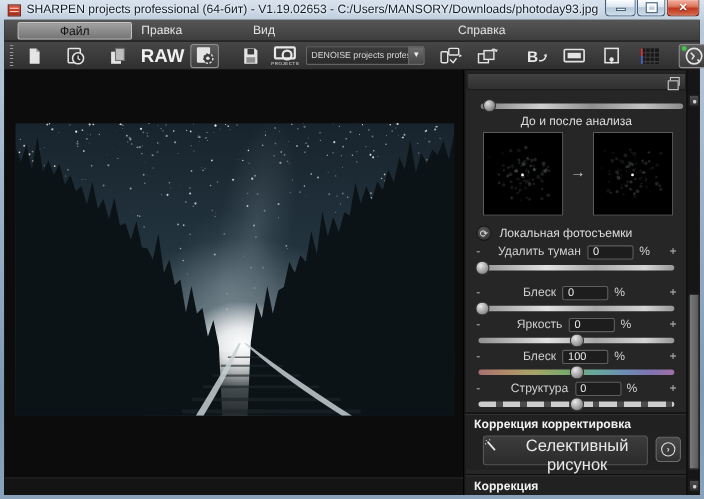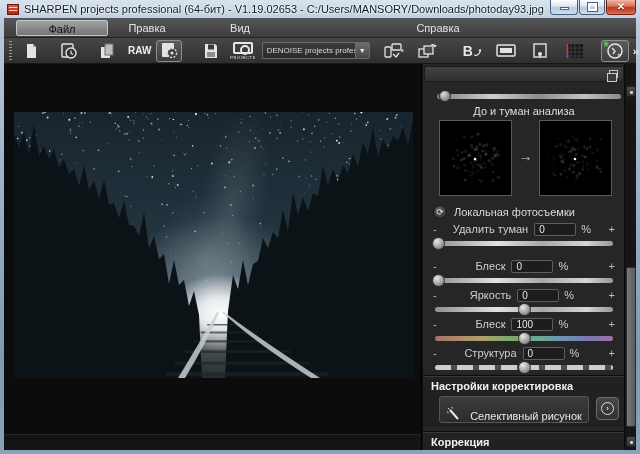--- a/index.html
+++ b/index.html
@@ -36,33 +36,33 @@
   .content { position:absolute; left:4px; top:18px; width:632px; height:432px;
     background:#0d0d0d; box-shadow:inset 0 0 0 1px #1a1a1a; }
 
   
   .menubar { position:absolute; left:0; top:0; width:632px; height:20px;
     background:linear-gradient(180deg,#565656,#3d3d3d); border-bottom:1px solid #222;
     font-size:11px; color:#e3e3e3; }
   .menu-item { position:absolute; top:2px; height:16px; line-height:16px; text-align:center; cursor:default; }
   .menu-item.active { background:linear-gradient(180deg,#a2a2a2,#757575);
     border:1px solid #c4c4c4; border-radius:2px; color:#101010; }
-  .m0 { left:12px; width:92px; } .m1 { left:112px; width:62px; } .m2 { left:216px; width:40px; }
+  .m0 { left:12px; width:104px; } .m1 { left:112px; width:62px; } .m2 { left:216px; width:40px; }
   .m3 { left:288px; width:82px; } .m4 { left:404px; width:60px; }
 
   
   .toolbar { position:absolute; left:0; top:20px; width:632px; height:26px;
     background:linear-gradient(180deg,#474747,#2f2f2f); border-bottom:1px solid #161616;
     display:flex; align-items:center; padding-left:16px; }
   .grip { position:absolute; left:5px; top:3px; bottom:3px; width:3px;
     background:repeating-linear-gradient(180deg,#9a9a9a 0 1px,transparent 1px 3px); }
   .tbtn { display:flex; align-items:center; justify-content:center; height:22px; cursor:default; }
   .tsel { border:1px solid #8f8f8f; border-radius:3px; padding:0 2px;
     background:linear-gradient(180deg,#5d5d5d,#3c3c3c); }
-  .raw-label { color:#f0f0f0; font-weight:bold; font-size:10px; letter-spacing:0; }
+  .raw-label { color:#f0f0f0; font-weight:bold; font-size:17px; letter-spacing:0; }
   .proj-logo { display:flex; flex-direction:column; align-items:center; color:#eee; }
   .proj-logo .cam { width:20px; height:12px; border:2px solid #e8e8e8; border-radius:2px; position:relative; }
   .proj-logo .cam:before { content:""; position:absolute; left:5px; top:1px; width:6px; height:6px;
     border:2px solid #e8e8e8; border-radius:50%; }
   .proj-text { font-size:4px; letter-spacing:.5px; margin-top:1px; }
   .dropdown { display:flex; height:17px; margin-left:6px; }
   .dd-box { width:93px; background:linear-gradient(180deg,#3c3c3c,#2a2a2a);
     border:1px solid #6a6a6a; border-right:none; border-radius:2px 0 0 2px;
     color:#d8d8d8; font-size:8px; line-height:15px; padding-left:4px; white-space:nowrap; overflow:hidden; }
   .dd-arrow { width:15px; background:linear-gradient(180deg,#6e6e6e,#474747);
@@ -128,22 +128,22 @@
   .sl-thumb { position:absolute; top:1px; width:13px; height:13px; border-radius:50%;
     background:radial-gradient(circle at 35% 30%,#e9e9e9,#9a9a9a 60%,#666); border:1px solid #333; }
 
   .section { position:absolute; left:0; width:202px; background:#212121;
     border-top:1px solid #0c0c0c; box-shadow:inset 0 1px 0 #383838; }
   .section.local { top:311px; height:52px; }
   .section.corr { top:367px; bottom:0; }
   .section-title { font-weight:bold; color:#f2f2f2; padding:4px 8px 2px; font-size:11px; }
   .sel-row { position:absolute; left:16px; top:20px; height:27px; display:flex; }
   .sel-btn { width:150px; height:27px; border:1px solid #565656; border-radius:3px;
-    background:linear-gradient(180deg,#3c3c3c,#2b2b2b); color:#e8e8e8; font-size:11px;
-    display:flex; align-items:flex-end; justify-content:center; gap:8px;
+    background:linear-gradient(180deg,#3c3c3c,#2b2b2b); color:#e8e8e8; font-size:15px;
+    display:flex; align-items:flex-start; justify-content:center; gap:8px;
     font-family:"Liberation Sans",sans-serif; }
   .round-btn { width:23px; height:23px; margin-left:7px; margin-top:1px;
     border:1px solid #6e6e6e; border-radius:4px;
     background:linear-gradient(180deg,#484848,#303030); color:#e8e8e8;
     display:flex; align-items:center; justify-content:center; }
   .cycle-glyph { width:13px; height:13px; border:1.5px solid #ddd; border-radius:50%;
     font-size:8px; line-height:11px; text-align:center; color:#ddd; font-weight:bold; }
 
   .scrollbar { position:absolute; right:0; top:0; bottom:0; width:12px; background:#161616;
     border-left:1px solid #0a0a0a; }
@@ -686,21 +686,21 @@
     <div class="panel">
       <div class="panel-header">
         <span class="float-icon"></span>
       </div>
 
       <div class="zoom-slider">
         <div class="ztrack"></div>
         <div class="zthumb"></div>
       </div>
 
-      <div class="analysis-title">До и туман анализа</div>
+      <div class="analysis-title">До и после анализа</div>
 
       <div class="thumbs">
         <div class="thumb before">
           <svg id="thumbA" width="71" height="74" viewBox="0 0 71 74">
               <rect width="71" height="74" fill="#000"></rect>
               <circle cx="40.8" cy="35.9" r="1.0" fill="#aebbc0" opacity="0.17"></circle>
               <circle cx="44.7" cy="42.4" r="1.0" fill="#aebbc0" opacity="0.18"></circle>
               <circle cx="29.0" cy="50.3" r="1.2" fill="#aebbc0" opacity="0.11"></circle>
               <circle cx="28.4" cy="34.8" r="1.3" fill="#aebbc0" opacity="0.19"></circle>
               <circle cx="38.0" cy="13.2" r="1.6" fill="#aebbc0" opacity="0.19"></circle>
@@ -962,21 +962,21 @@
       <span class="sl-plus">+</span>
     </div>
     <div class="sl-track-row">
       <div class="sl-track dashed"></div>
       <div class="sl-thumb" style="left: calc(50% - 6px);"></div>
     </div>
   </div>
 </div>
 
       <div class="section local">
-        <div class="section-title">Настройки корректировка</div>
+        <div class="section-title">Коррекция корректировка</div>
         <div class="sel-row">
           <button class="sel-btn">
             <svg width="16" height="16" viewBox="0 0 16 16">
                 <path d="M4 4l8 9" stroke="#e8e8e8" stroke-width="2"></path>
                 <path d="M2 2l1.5 1.5M6 1l.5 1.5M1 6l1.5.5" stroke="#e8e8e8" stroke-width="1"></path>
               </svg>
             <span>Селективный рисунок</span>
           </button>
           <button class="round-btn">
             <span class="cycle-glyph">›</span>

